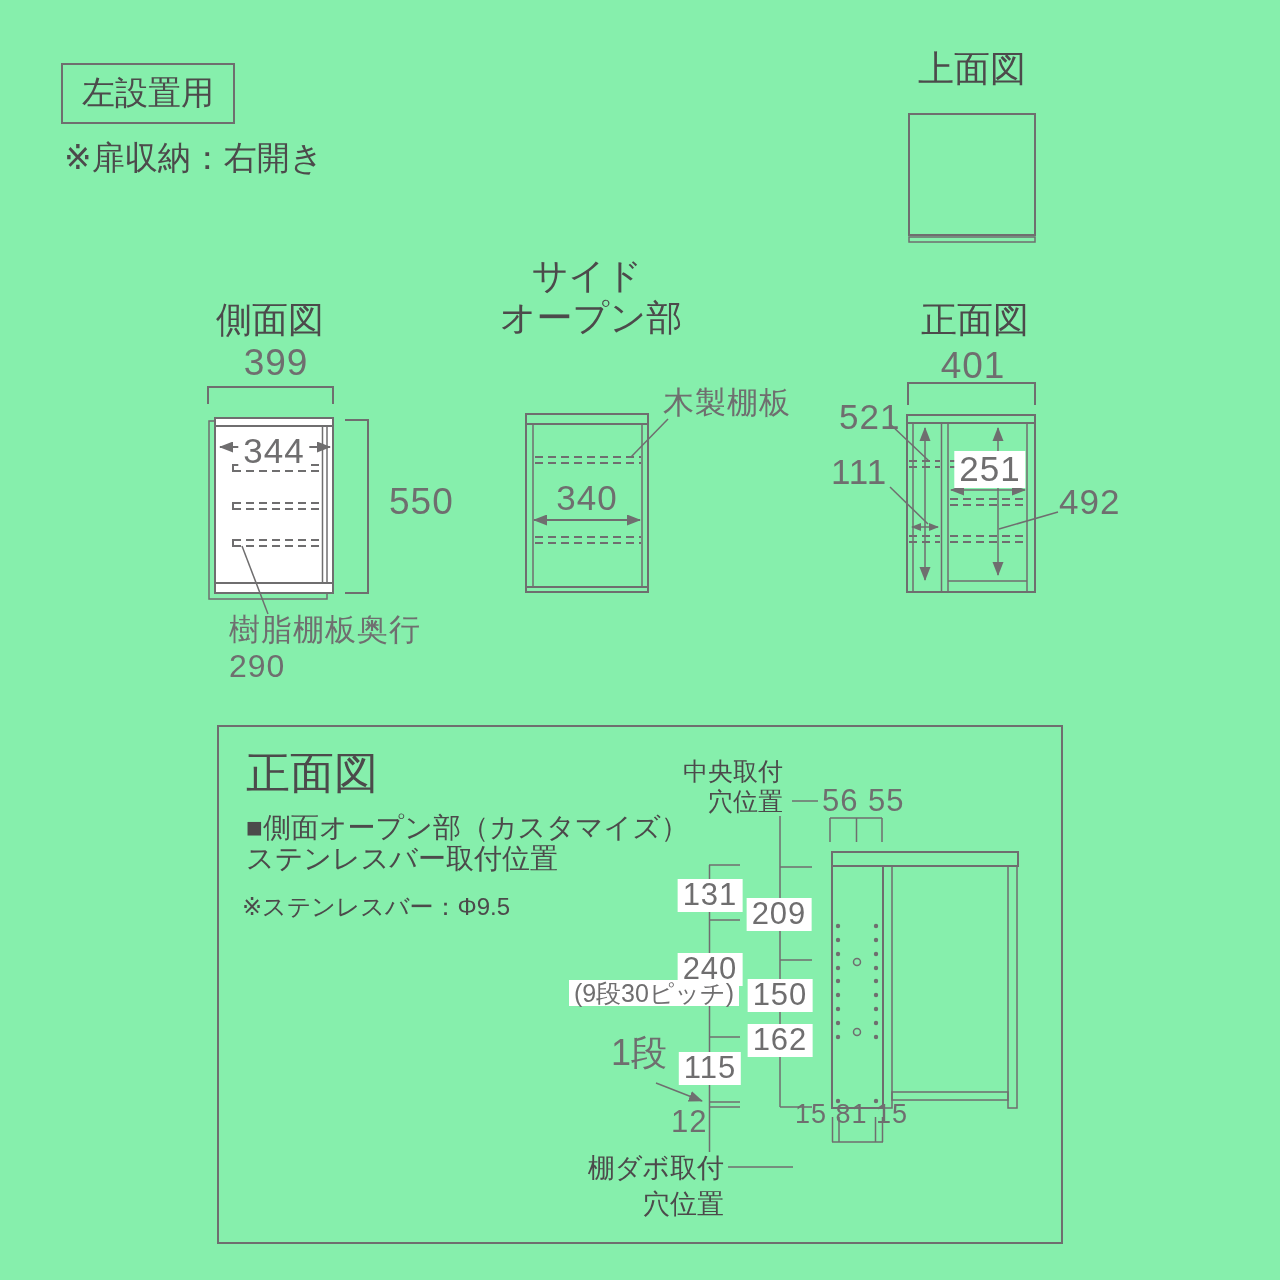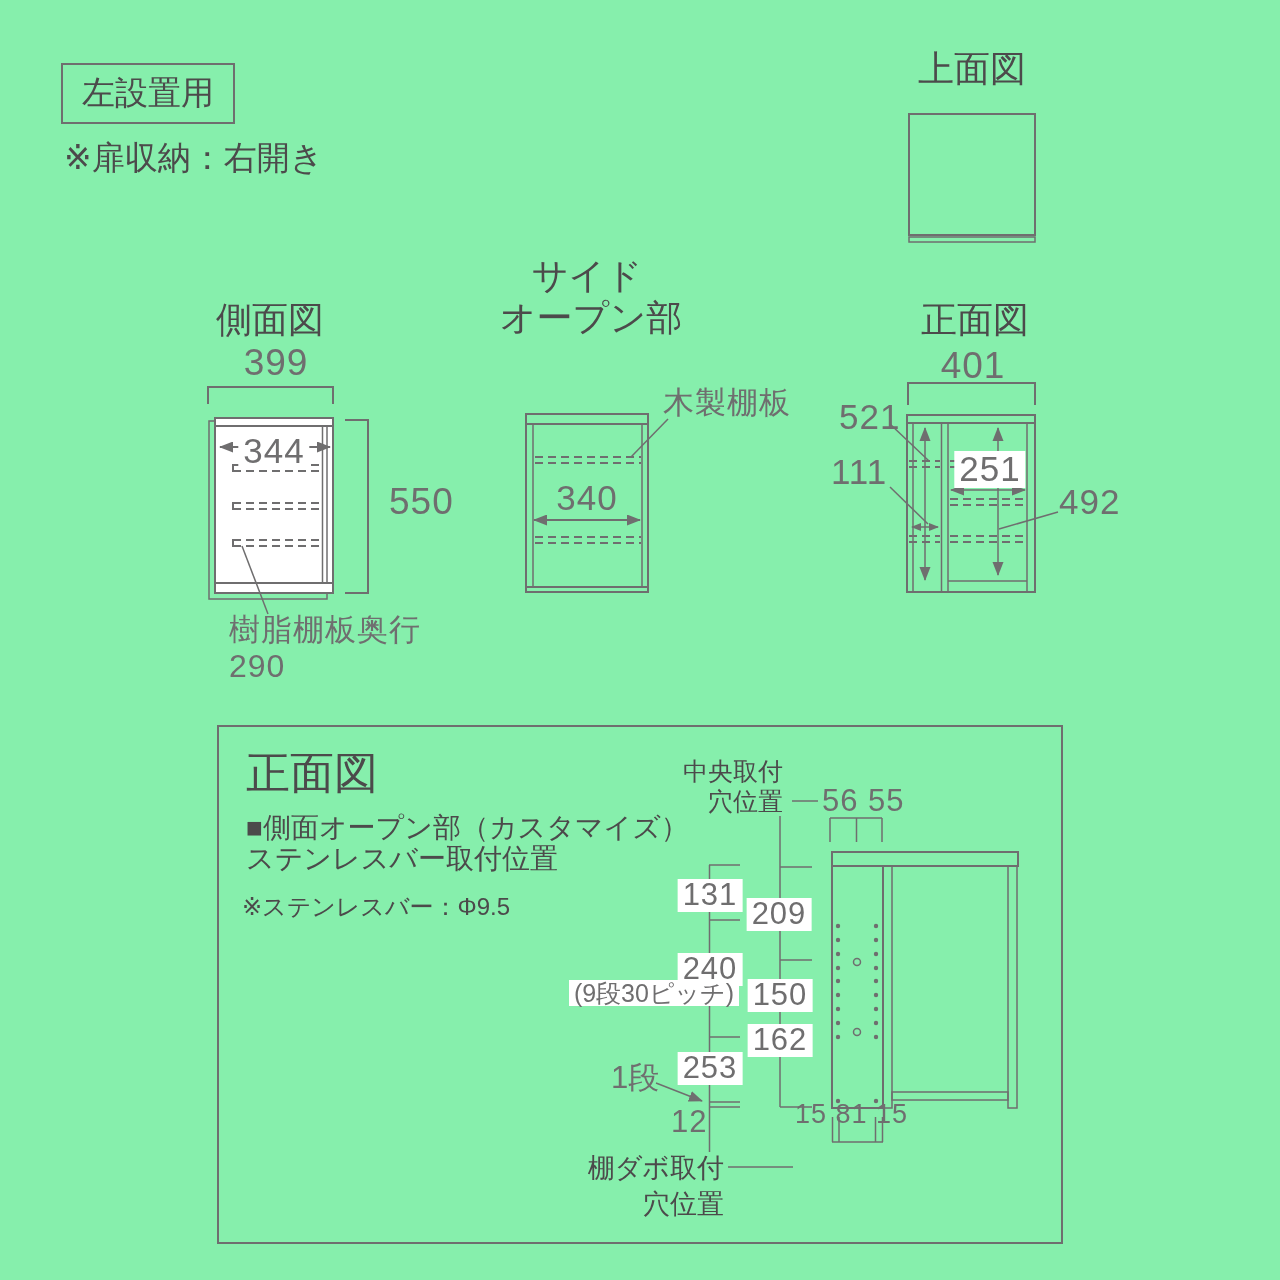--- a/index.html
+++ b/index.html
@@ -223,22 +223,22 @@
 
   <span class="t ra" style="right:497px;top:758px;font-size:25px;">中央取付</span>
   <span class="t ra" style="right:497px;top:788px;font-size:25px;">穴位置</span>
   <span class="t dim" style="left:822px;top:785px;font-size:31px;">56 55</span>
 
   <span class="t c dim bg" style="left:710px;top:879px;font-size:31px;">131</span>
   <span class="t c dim bg" style="left:779px;top:898px;font-size:31px;">209</span>
   <span class="t c dim bg" style="left:710px;top:953px;font-size:31px;">240</span>
   <span class="t dim bg" style="right:541px;top:980px;font-size:25px;letter-spacing:0;">(9段30ピッチ)</span>
   <span class="t c dim bg" style="left:780px;top:979px;font-size:31px;">150</span>
-  <span class="t c dim bg" style="left:710px;top:1052px;font-size:31px;">253</span>
+  <span class="t c dim bg" style="left:710px;top:1052px;font-size:31px;">115</span>
   <span class="t c dim bg" style="left:780px;top:1024px;font-size:31px;">162</span>
-  <span class="t dim" style="left:611px;top:1062px;font-size:31px;letter-spacing:0;">1段</span>
+  <span class="t dim" style="left:611px;top:1034px;font-size:36px;letter-spacing:0;">1段</span>
   <span class="t dim" style="left:671px;top:1106px;font-size:31px;">12</span>
 
   <span class="t ra" style="right:556px;top:1154px;font-size:27px;">棚ダボ取付</span>
   <span class="t ra" style="right:556px;top:1190px;font-size:27px;">穴位置</span>
   <span class="t dim" style="left:795px;top:1100px;font-size:27px;">15 81 15</span>
 
 </div>
 
 </body></html>

